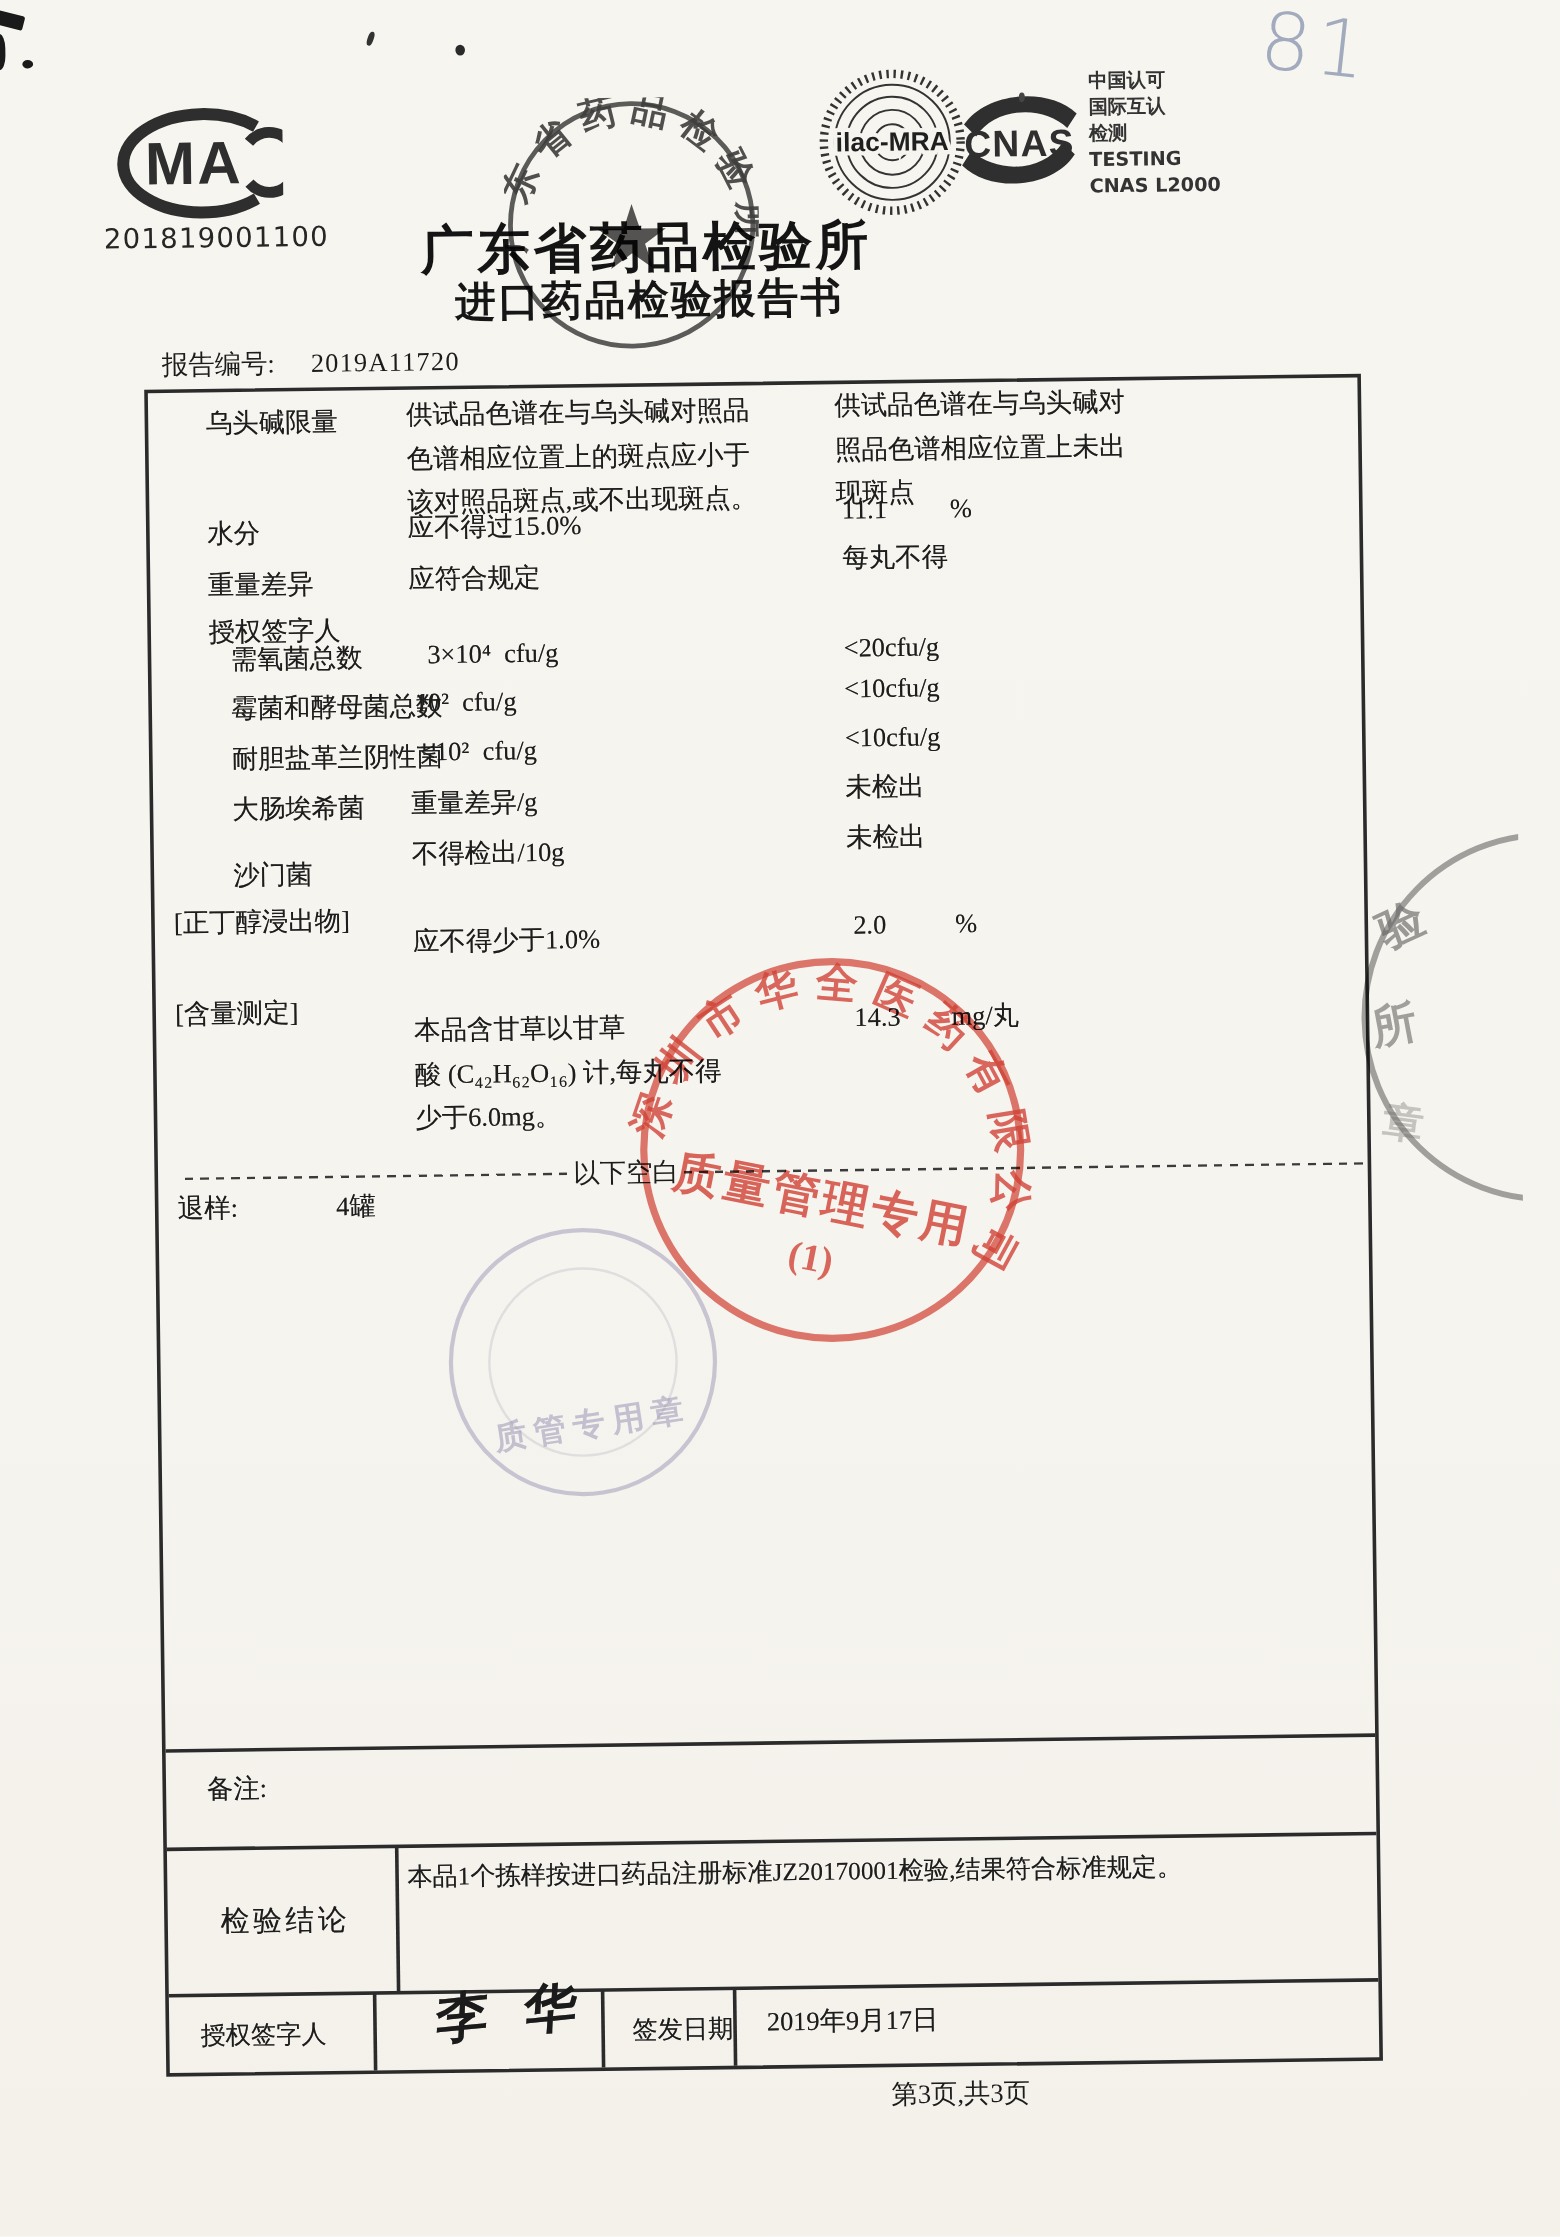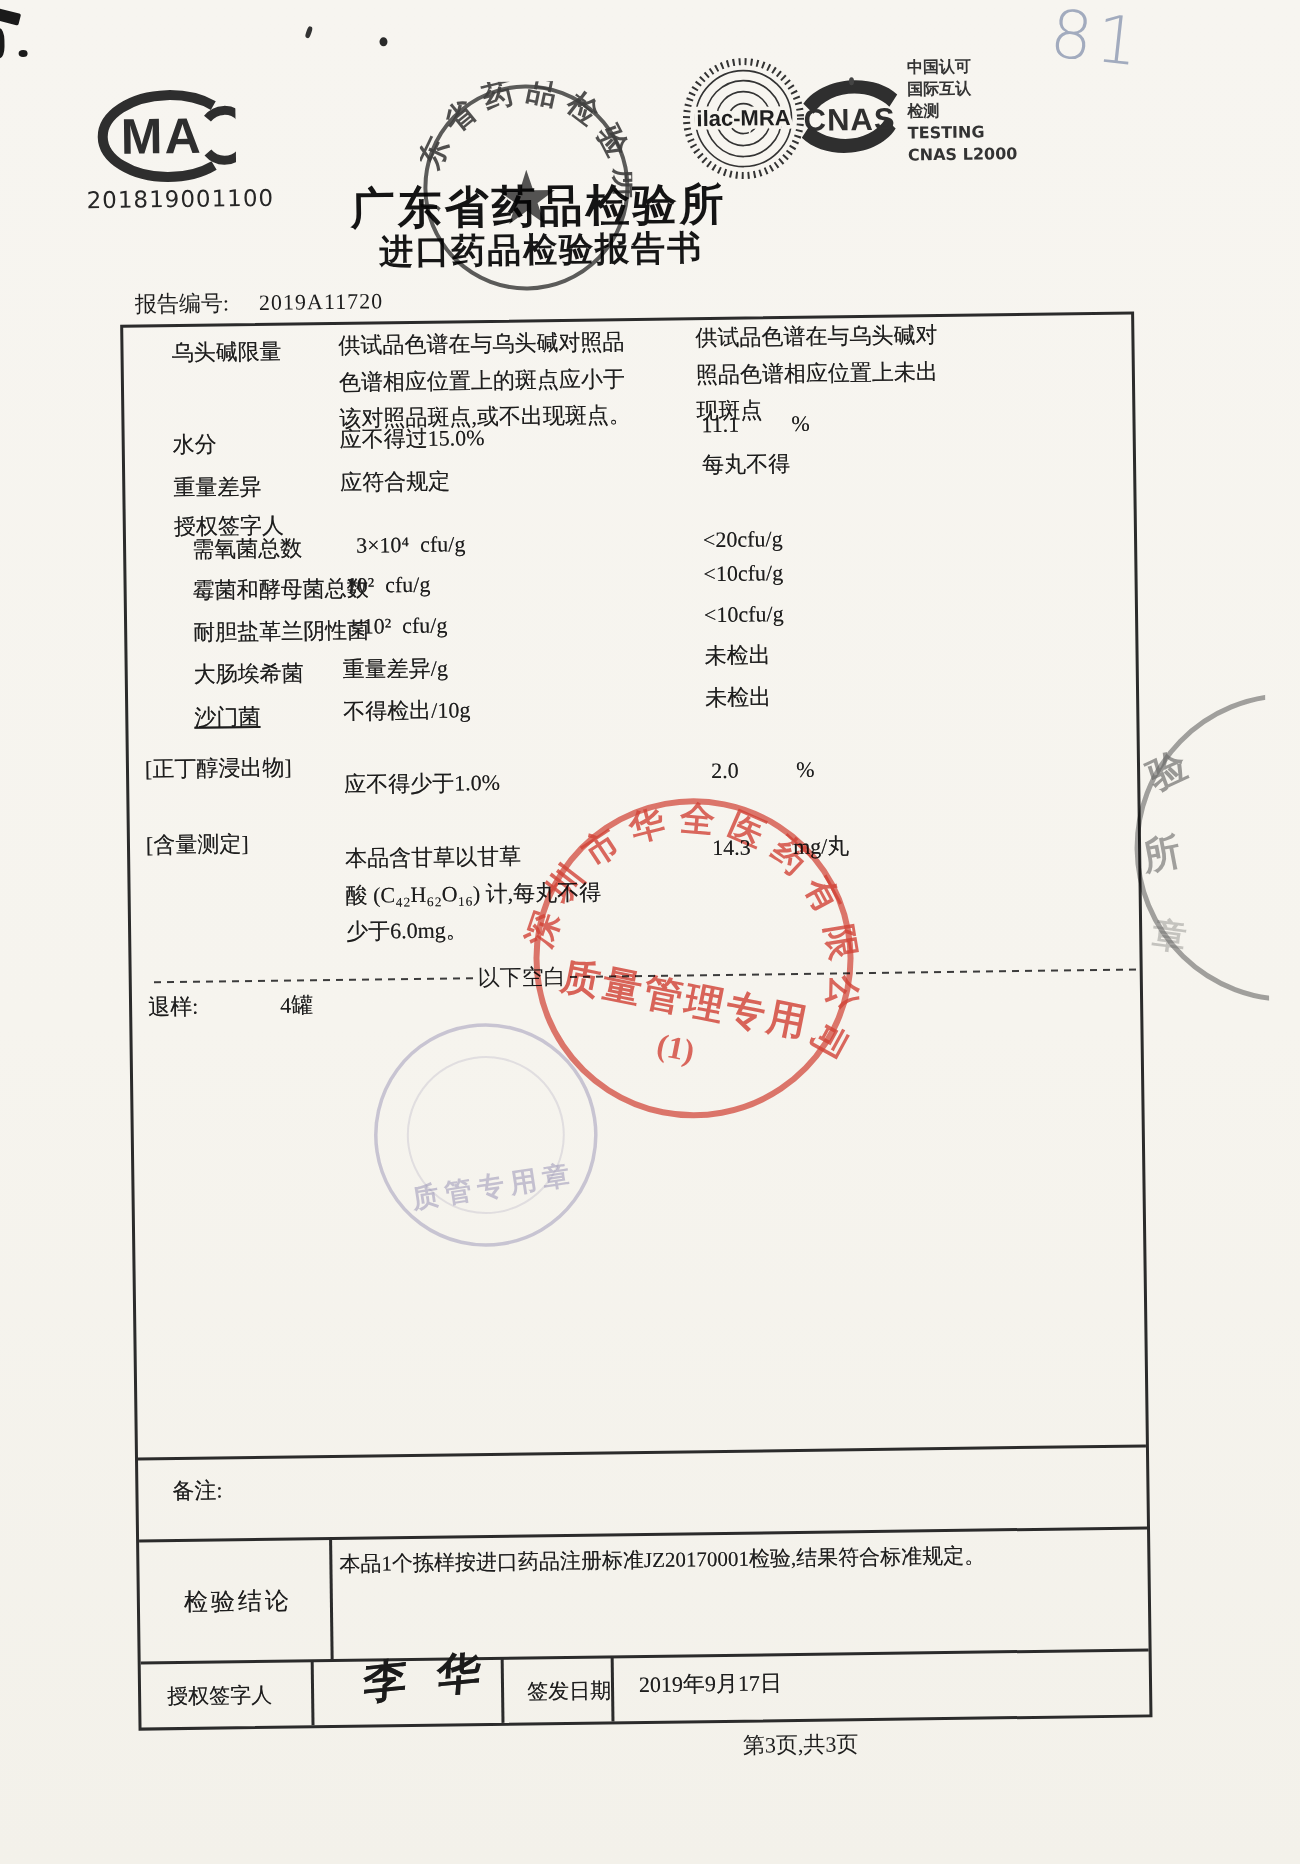--- a/index.html
+++ b/index.html
@@ -25,21 +25,21 @@
   #tbl{left:128px;top:318px;width:1008px;height:1400px;border:3px solid #2b2b2b;z-index:2;}
   .hline{position:absolute;left:0;width:100%;height:2.5px;background:#2b2b2b;}
   .vline{position:absolute;width:2.5px;background:#2b2b2b;}
   .i0{left:48px;top:10px;font-family:Liberation Mono, monospace;} .s0{left:215px;top:3px;width:300px;} .r0{left:572px;top:0;width:250px;}
   .i1{left:48px;top:100px;} .s1{left:215px;top:97px;} .r1{left:577px;top:87px;} .u1{left:667px;top:87px;}
   .i2{left:48px;top:143px;} .s2{left:215px;top:140px;} .r2{left:577px;top:127px;}
   .g3{left:48px;top:182px;} .i3{left:66px;top:205px;} .s3{left:230px;top:203px;} .r3{left:577px;top:192px;margin-top:10px;}
   .i4{left:66px;top:246px;} .s4{left:219px;top:243px;} .r4{left:577px;top:236px;}
   .i5{left:66px;top:288px;} .s5{left:223px;top:284px;} .r5{left:577px;top:277px;}
   .i6{left:66px;top:330px;} .s6{left:215px;top:327px;} .r6{left:577px;top:318px;}
-  .i7{left:66px;top:373px;text-decoration:underline;} .s7{left:215px;top:369px;} .r7{left:577px;top:360px;}
+  .i7{left:66px;top:385px;} .s7{left:215px;top:369px;} .r7{left:577px;top:360px;}
   .i8{left:16px;top:424px;} .s8{left:215px;top:442px;} .r8{left:582px;top:433px;} .u8{left:667px;top:433px;}
   .i9{left:16px;top:500px;} .s9{left:215px;top:516px;width:362px;} .r9{left:582px;top:510px;} .u9{left:663px;top:510px;}
   .blankline{left:22px;top:640px;width:986px;display:flex;align-items:center;}
   .dash{height:2.5px;background:repeating-linear-gradient(90deg,#3b3b3b 0 7px,transparent 7px 13px);}
   .dash.left{width:320px;} .dash.right{flex:1;}
   .blanktext{font-size:22px;padding:0 4px;white-space:nowrap;}
   .retlabel{left:16px;top:662px;text-align:center;} .retval{left:148px;top:662px;text-align:right;}
   .hl1{top:1130px;} .hl2{top:1212px;} .hl3{top:1334px;}
   .vl-c{left:190px;top:1214px;height:120px;}
   .vl-s1{left:170px;top:1336px;height:64px;}

